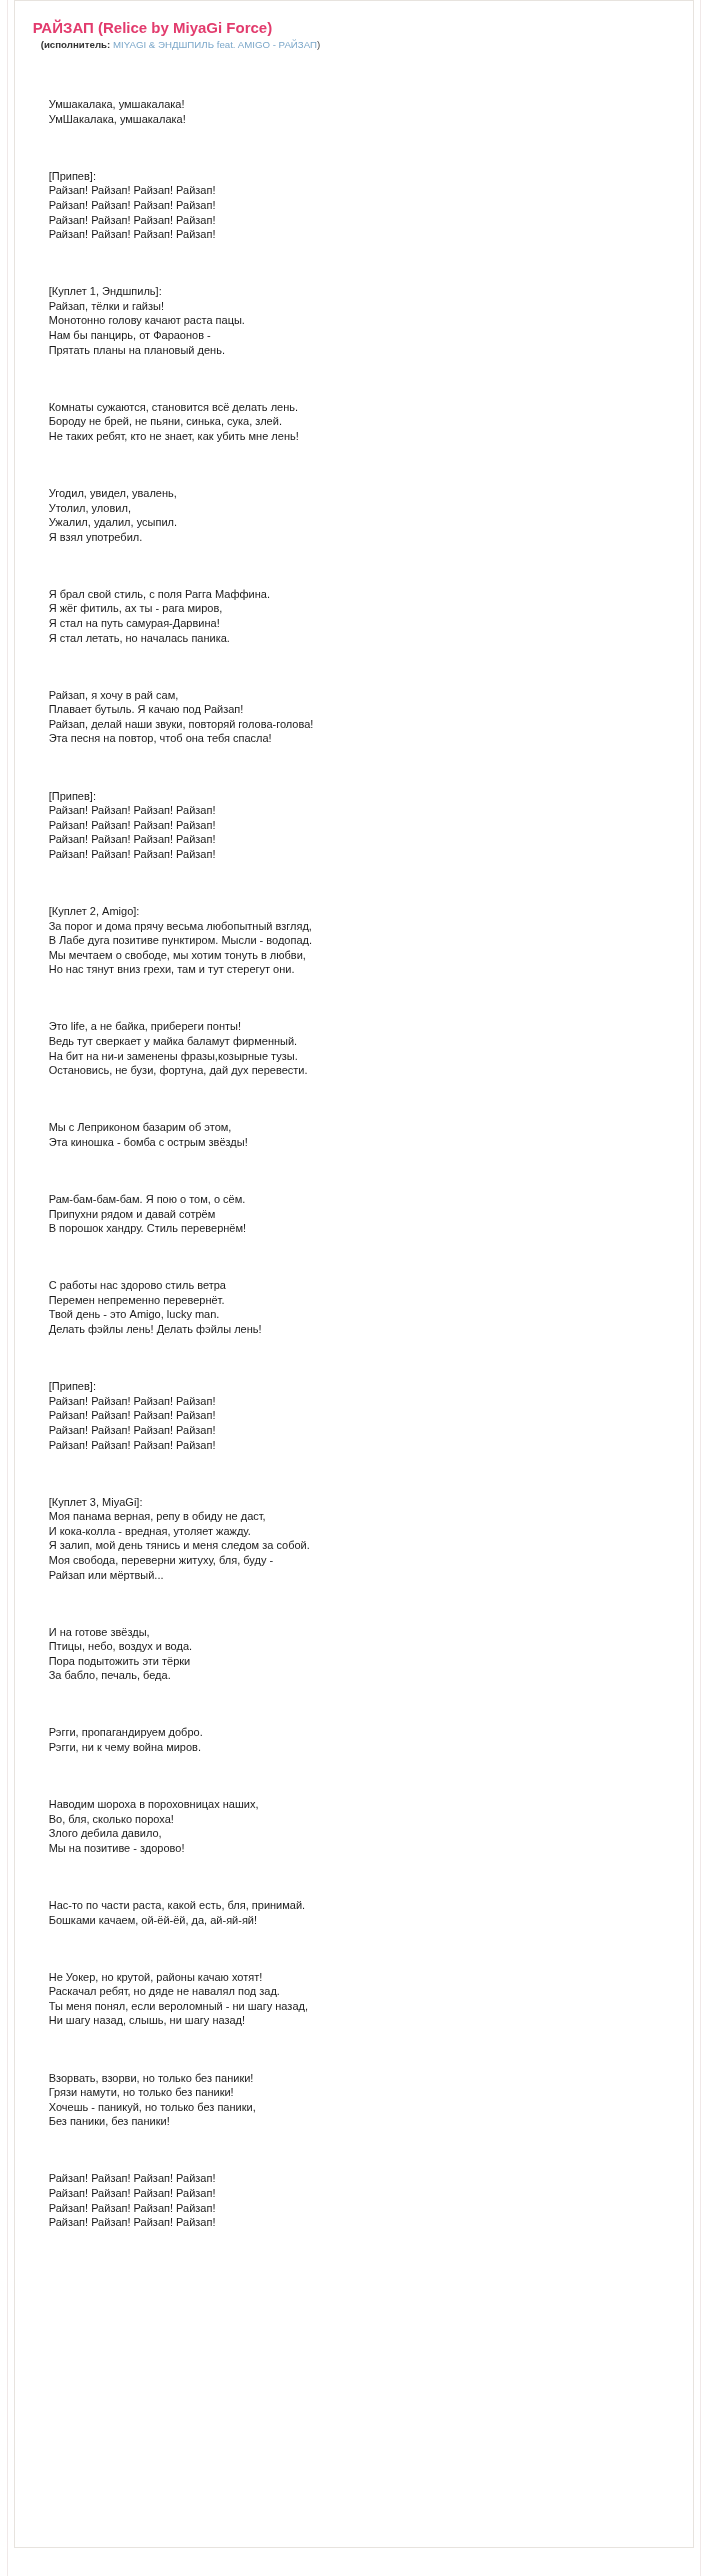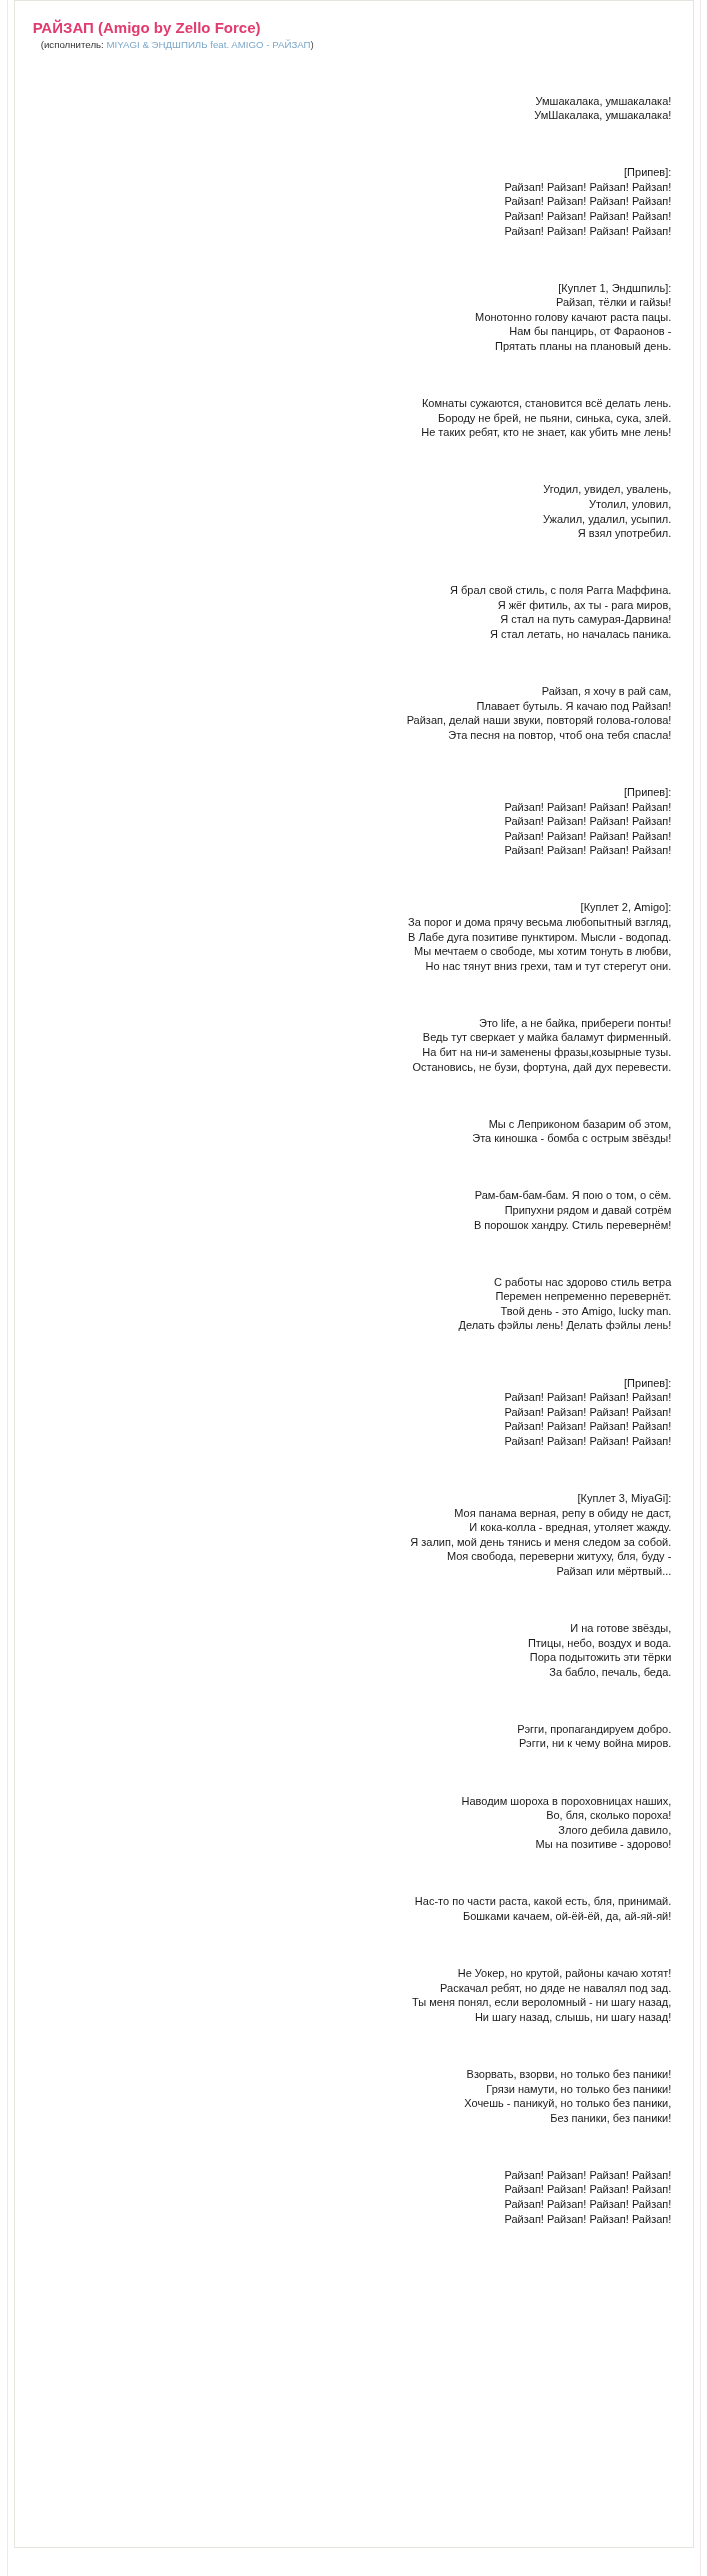--- a/index.html
+++ b/index.html
@@ -47,55 +47,54 @@
     margin: 1.8px 0 1.8px 0;
   }
   .performer-line {
     font-size: 9.7px;
     color: #4a4a4a;
     margin: 0 0 12.4px 0;
     line-height: 1.3;
   }
   .performer-label {
     color: #333333;
-    font-weight: normal;
+    font-weight: bold;
     padding-left: 8px;
   }
   .performer-link {
     color: #7ba7c9;
     text-decoration: none;
   }
 
   .lyrics-body {
     font-size: 11px;
     line-height: 14.6px;
     color: #1a1a1a;
     white-space: pre-wrap;
-    margin: 4px;
+    margin: 16px;
     font-family: "Liberation Sans", sans-serif;
-    text-align: right;
   }
 
   .stanza {
     margin: 0 0 13.3px 0;
     white-space: pre-wrap;
   }
   .stanza:last-child { margin-bottom: 0; }
 </style>
 </head>
 <body>
 
 <div id="page">
 
   <div class="edge-rule left"></div>
   <div class="edge-rule right"></div>
 
   <div class="lyrics-card">
 
-    <h1 class="song-title">РАЙЗАП (Amigo by Zello Force)</h1>
+    <h1 class="song-title">РАЙЗАП (Relice by MiyaGi Force)</h1>
 
     <div class="performer-line">
       <span class="performer-label">(исполнитель:</span>
       <a class="performer-link" href="#">MIYAGI &amp; ЭНДШПИЛЬ feat. AMIGO - РАЙЗАП</a><span>)</span>
     </div>
 
     <div class="lyrics-body">
       <p class="stanza">Умшакалака, умшакалака!
 УмШакалака, умшакалака!</p>
       <p class="stanza">[Припев]:

